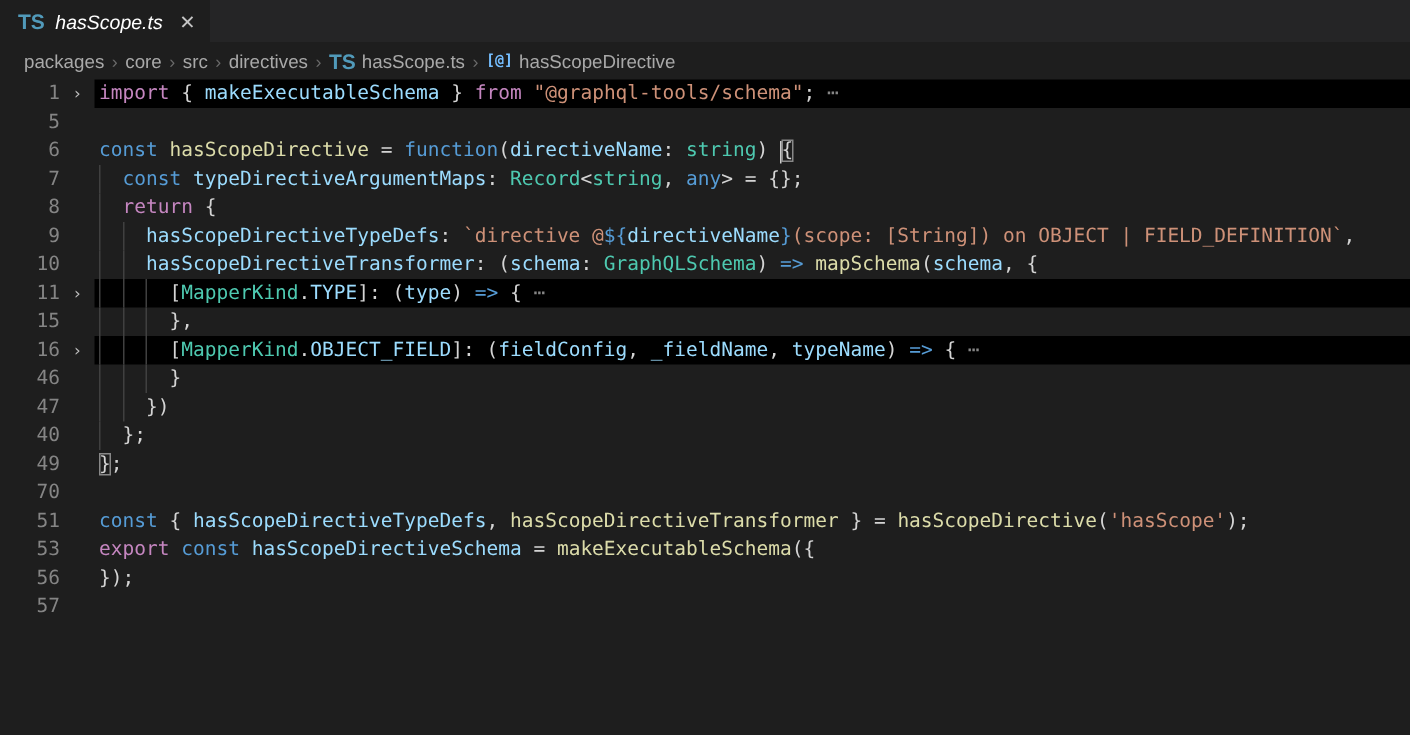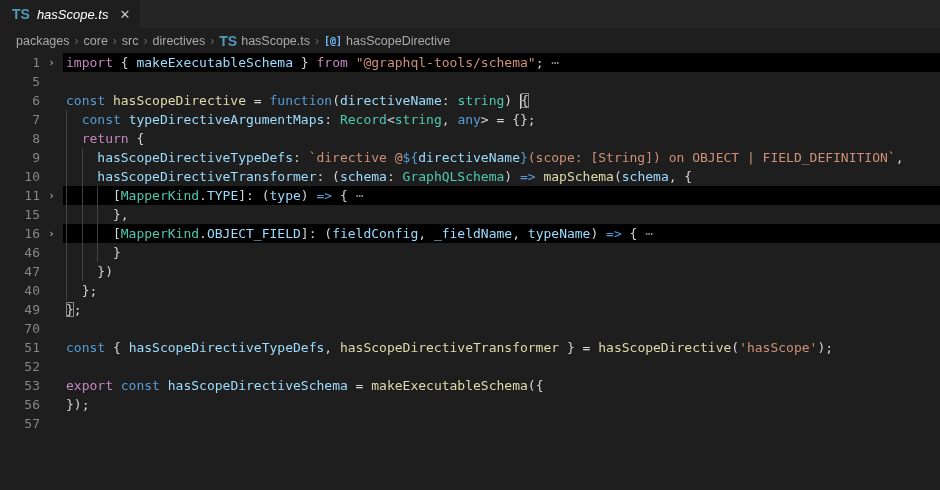--- a/index.html
+++ b/index.html
@@ -193,41 +193,34 @@
       </div>
       <div class="line">
         <div class="gutter">
           <span class="num">51</span>
           <span class="chev"></span>
         </div>
         <div class="code"><span class="k1">const</span><span class="p"> { </span><span class="v">hasScopeDirectiveTypeDefs</span><span class="p">, </span><span class="f">hasScopeDirectiveTransformer</span><span class="p"> } = </span><span class="f">hasScopeDirective</span><span class="p">(</span><span class="s">'hasScope'</span><span class="p">);</span></div>
       </div>
       <div class="line">
         <div class="gutter">
-          <span class="num">52</span>
+          <span class="num">53</span>
+          <span class="chev"></span>
+        </div>
+        <div class="code"><span class="k2">export</span><span class="p"> </span><span class="k1">const</span><span class="p"> </span><span class="v">hasScopeDirectiveSchema</span><span class="p"> = </span><span class="f">makeExecutableSchema</span><span class="p">({</span></div>
+      </div>
+      <div class="line">
+        <div class="gutter">
+          <span class="num">56</span>
+          <span class="chev"></span>
+        </div>
+        <div class="code"><span class="p">});</span></div>
+      </div>
+      <div class="line">
+        <div class="gutter">
+          <span class="num">57</span>
           <span class="chev"></span>
         </div>
         <div class="code"></div>
       </div>
-      <div class="line">
-        <div class="gutter">
-          <span class="num">53</span>
-          <span class="chev"></span>
-        </div>
-        <div class="code"><span class="k2">export</span><span class="p"> </span><span class="k1">const</span><span class="p"> </span><span class="v">hasScopeDirectiveSchema</span><span class="p"> = </span><span class="f">makeExecutableSchema</span><span class="p">({</span></div>
-      </div>
-      <div class="line">
-        <div class="gutter">
-          <span class="num">56</span>
-          <span class="chev"></span>
-        </div>
-        <div class="code"><span class="p">});</span></div>
-      </div>
-      <div class="line">
-        <div class="gutter">
-          <span class="num">57</span>
-          <span class="chev"></span>
-        </div>
-        <div class="code"></div>
-      </div>
     </div>
 
 </div>
 
 </body></html>

